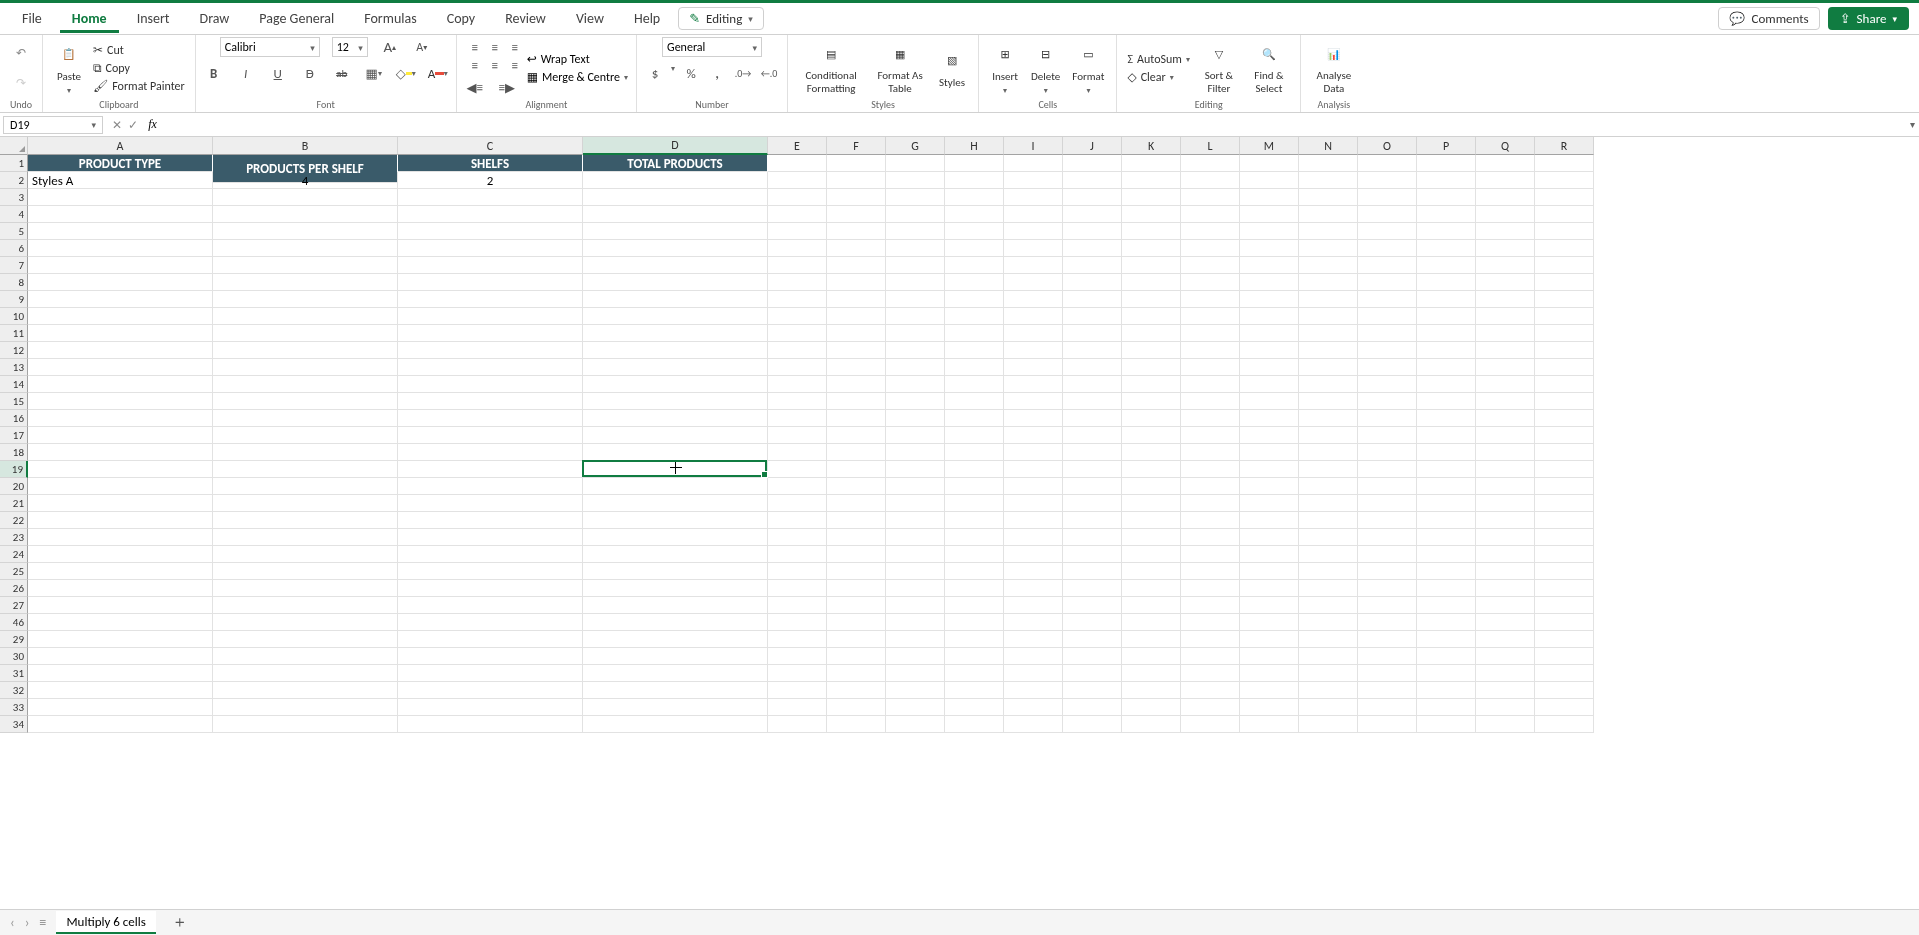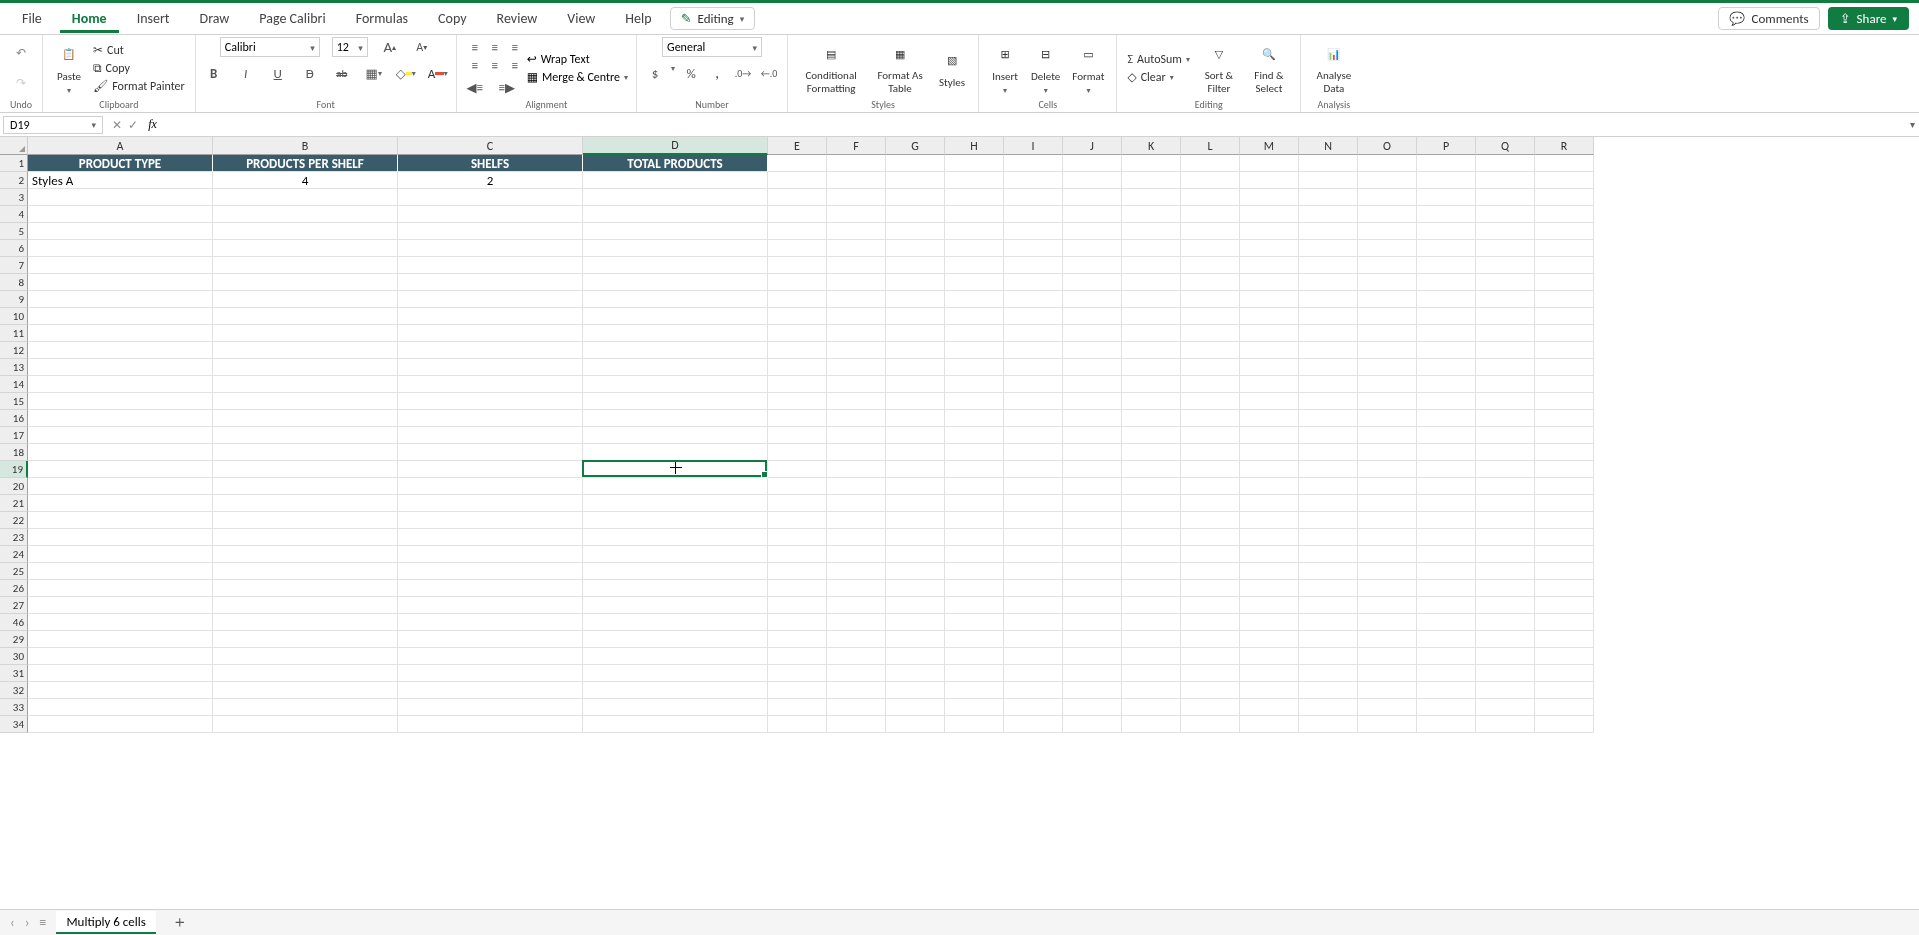--- a/index.html
+++ b/index.html
@@ -175,21 +175,21 @@
 </head>
 <body>
 
 <div class="top-border"></div>
 
 <div class="tab-bar">
   <div class="tab">File</div>
   <div class="tab active">Home</div>
   <div class="tab">Insert</div>
   <div class="tab">Draw</div>
-  <div class="tab">Page Calibri</div>
+  <div class="tab">Page General</div>
   <div class="tab">Formulas</div>
   <div class="tab">Copy</div>
   <div class="tab">Review</div>
   <div class="tab">View</div>
   <div class="tab">Help</div>
   <div class="editing-btn">
     <span style="color:#107c41">✎</span>
     <span>Editing</span>
     <span class="chev">▾</span>
   </div>
@@ -477,21 +477,21 @@
       <div class="rh">46</div>
       <div class="rh">29</div>
       <div class="rh">30</div>
       <div class="rh">31</div>
       <div class="rh">32</div>
       <div class="rh">33</div>
       <div class="rh">34</div>
     </div>
   <div class="cells" id="cells">
       <div class="cell hdr" style="left: 0px; top: 0px; width: 185px; height: 17px;">PRODUCT TYPE</div>
-      <div class="cell hdr" style="left: 185px; top: 0px; width: 185px; height: 17px;">PRODUCTS PER SHELF</div>
+      <div class="cell hdr" style="left: 185px; top: 0px; width: 185px; height: 28px;">PRODUCTS PER SHELF</div>
       <div class="cell hdr" style="left: 370px; top: 0px; width: 185px; height: 17px;">SHELFS</div>
       <div class="cell hdr" style="left: 555px; top: 0px; width: 185px; height: 17px;">TOTAL PRODUCTS</div>
       <div class="cell" style="left: 740px; top: 0px; width: 59px; height: 17px;"></div>
       <div class="cell" style="left: 799px; top: 0px; width: 59px; height: 17px;"></div>
       <div class="cell" style="left: 858px; top: 0px; width: 59px; height: 17px;"></div>
       <div class="cell" style="left: 917px; top: 0px; width: 59px; height: 17px;"></div>
       <div class="cell" style="left: 976px; top: 0px; width: 59px; height: 17px;"></div>
       <div class="cell" style="left: 1035px; top: 0px; width: 59px; height: 17px;"></div>
       <div class="cell" style="left: 1094px; top: 0px; width: 59px; height: 17px;"></div>
       <div class="cell" style="left: 1153px; top: 0px; width: 59px; height: 17px;"></div>

